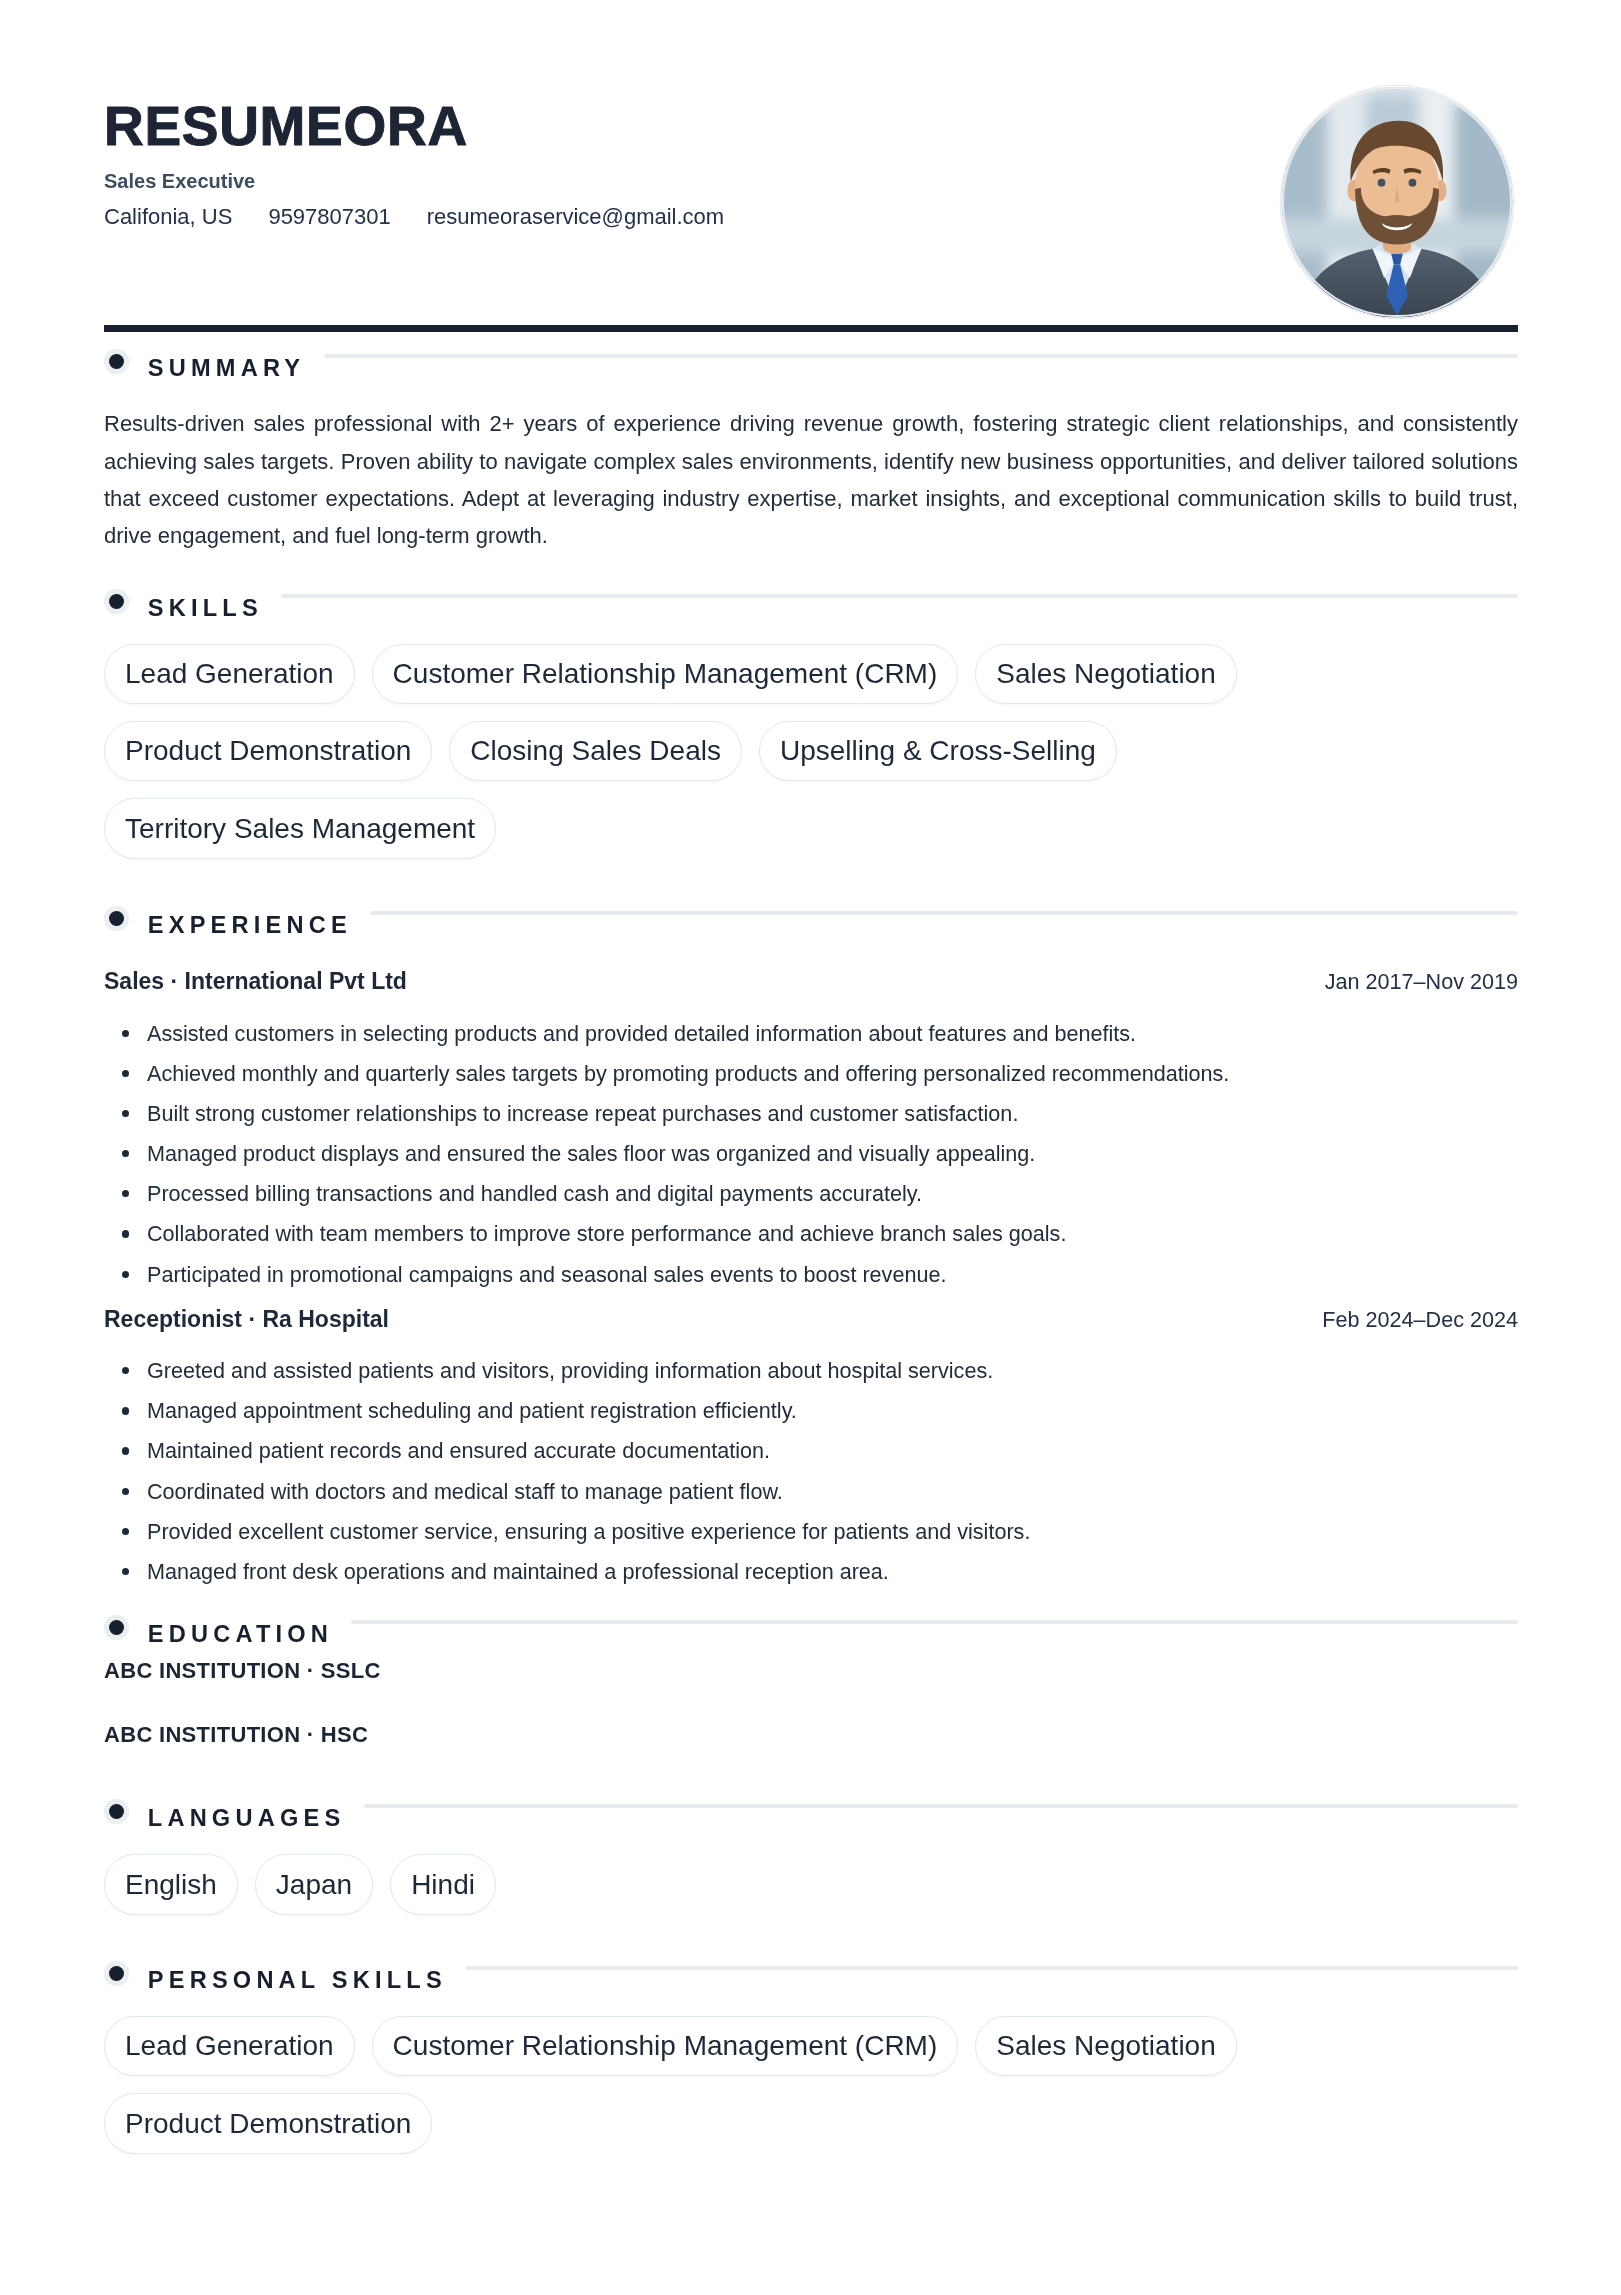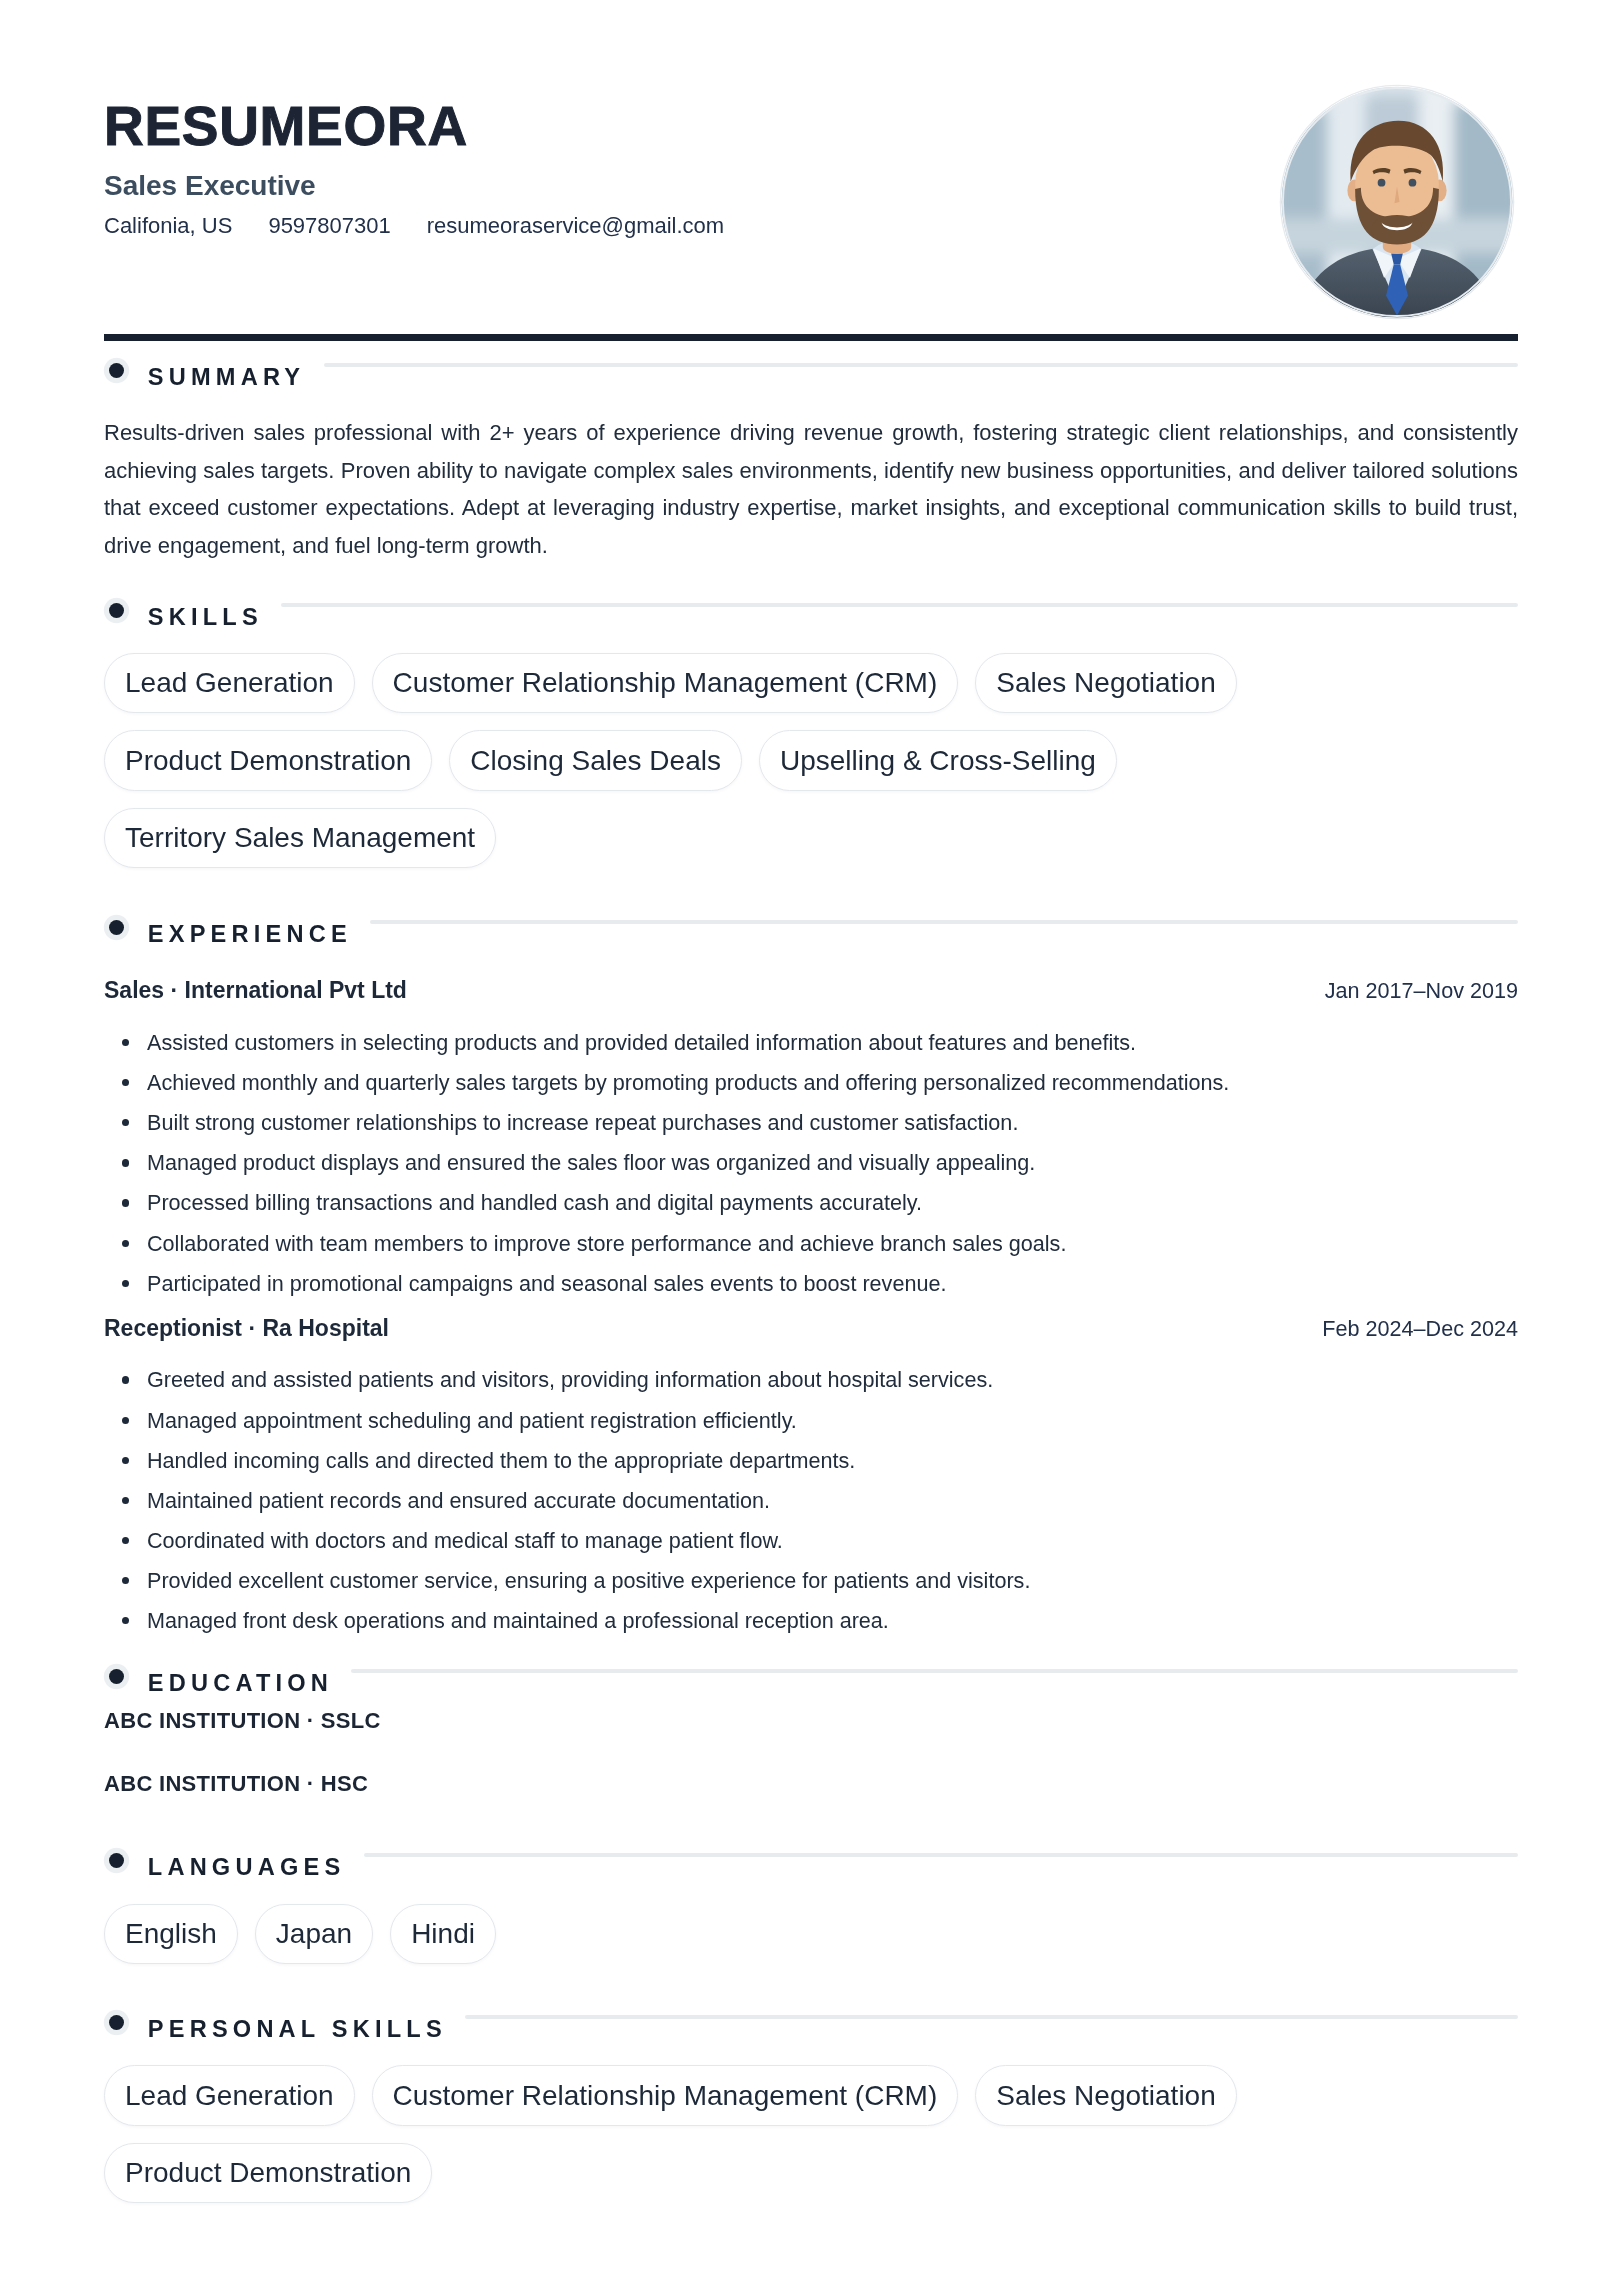--- a/index.html
+++ b/index.html
@@ -3,21 +3,21 @@
 <meta charset="utf-8">
 <style>
   html,body{margin:0;padding:0;background:#ffffff;}
   body{width:1622px;height:2295px;overflow:hidden;
        font-family:"Liberation Sans", sans-serif;color:#212d3d;}
   .page{position:relative;box-sizing:border-box;height:100%;padding:0 104px;}
 
   
   .name{margin:0;padding-top:99px;font-size:55px;line-height:1;font-weight:700;
         color:#1d2535;letter-spacing:0.7px;-webkit-text-stroke:1px #1d2535;}
-  .subtitle{margin-top:15.7px;font-size:28px;line-height:1.15;font-weight:700;color:#3c4d60;}
+  .subtitle{margin-top:15.7px;font-size:20px;line-height:1.15;font-weight:700;color:#3c4d60;}
   .contact{margin-top:11px;display:flex;gap:36px;font-size:22px;line-height:1.2;color:#22304a;}
   .avatar{position:absolute;top:86px;right:109px;width:232px;height:232px;border-radius:50%;
           overflow:hidden;box-shadow:0 0 0 1.3px #e7ebee;}
   .avatar svg{display:block;width:100%;height:100%;}
   .header-divider{margin-top:95px;height:7.2px;background:#16202e;}
 
   
   .section-head{display:flex;align-items:flex-start;}
   .dot{flex:none;width:15px;height:15px;border-radius:50%;background:#16202e;
        box-shadow:0 0 0 5.2px #eceff2;margin-left:5.2px;}
@@ -177,21 +177,20 @@
 
     <div>
       <div class="job-head mt-20">
         <span class="job-role">Receptionist · Ra Hospital</span>
         <span class="job-dates">Feb 2024–Dec 2024</span>
       </div>
       <ul class="bullets mt-30b">
 
       <li>Greeted and assisted patients and visitors, providing information about hospital services.</li>
           <li>Managed appointment scheduling and patient registration efficiently.</li>
-          <li>Handled incoming calls and directed them to the appropriate departments.</li>
           <li>Maintained patient records and ensured accurate documentation.</li>
           <li>Coordinated with doctors and medical staff to manage patient flow.</li>
           <li>Provided excellent customer service, ensuring a positive experience for patients and visitors.</li>
           <li>Managed front desk operations and maintained a professional reception area.</li>
         </ul>
     </div>
   </div>
 
   <div>
     <div class="section-head mt-46">

